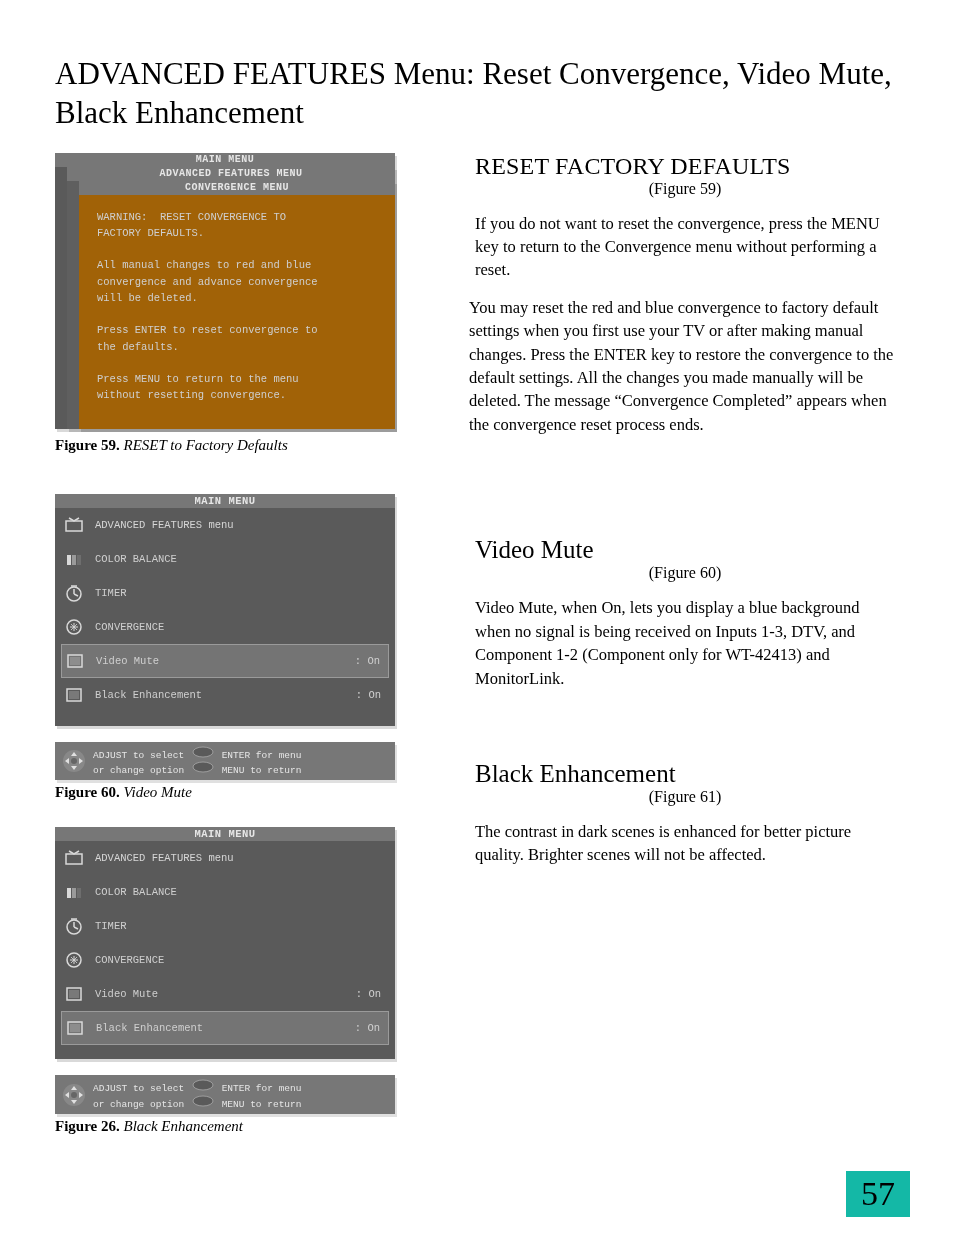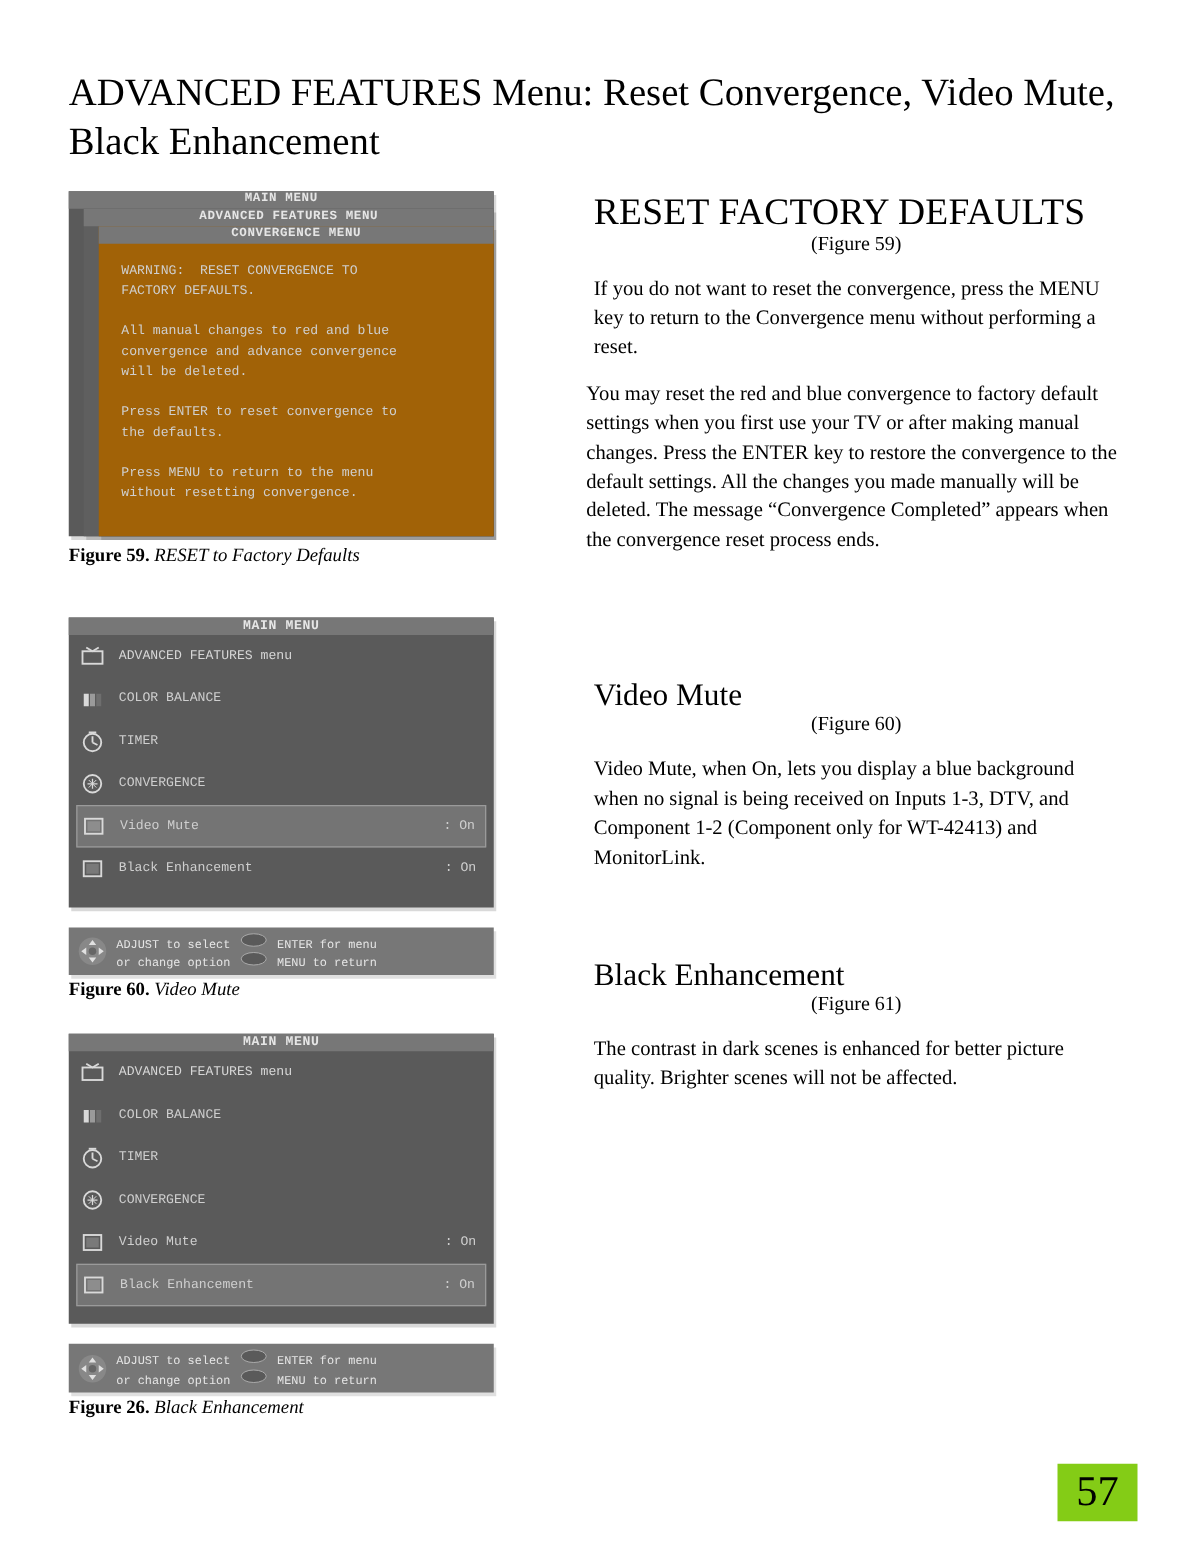--- a/index.html
+++ b/index.html
@@ -140,21 +140,21 @@
     width: 22px; height: 12px;
     display: inline-flex; align-items: center; justify-content: center;
     margin: 0 2px;
   }
   .hint-bar .ebtn svg { width: 22px; height: 12px; }
 
   
   .section { margin-bottom: 48px; }
   .sec-h1 {
     font-family: 'Adobe Caslon Pro', Georgia, serif;
-    font-size: 30px;
+    font-size: 24px;
     font-weight: normal;
     letter-spacing: 0.2px;
   }
   .sec-h2 {
     font-family: 'Adobe Caslon Pro', Georgia, serif;
     font-size: 25px;
     font-weight: normal;
   }
   .sec-sub {
     font-family: 'Adobe Caslon Pro', Georgia, serif;
@@ -166,21 +166,21 @@
     font-family: 'Adobe Caslon Pro', Georgia, serif;
     font-size: 16.5px;
     line-height: 1.42;
     margin-bottom: 14px;
   }
 
   .page-num {
     position: absolute;
     right: 44px;
     bottom: 18px;
-    background: #84cc16;
+    background: #14b8a6;
     width: 64px; height: 46px;
     font-family: 'Adobe Caslon Pro', Georgia, serif;
     font-size: 34px;
     text-align: center;
     line-height: 46px;
   }
 </style>
 </head>
 <body>
 

